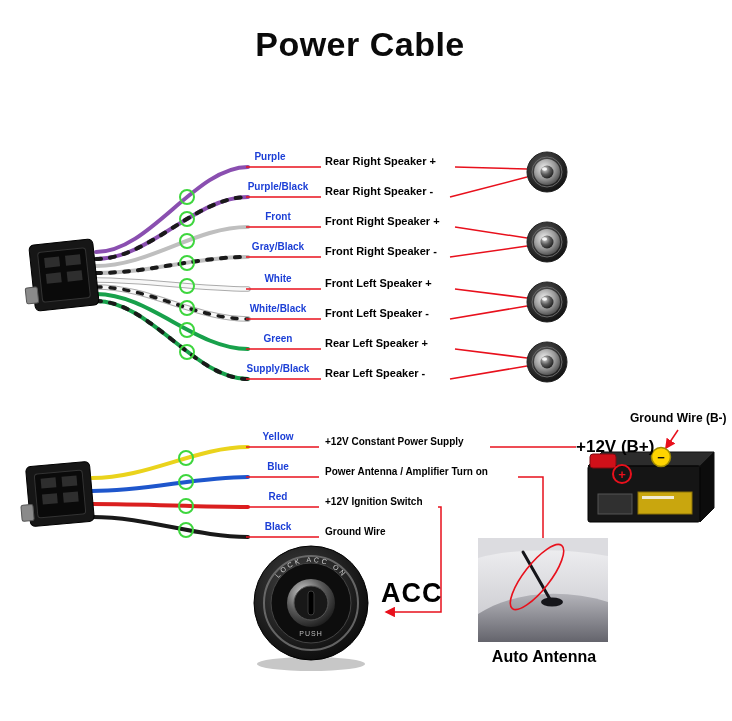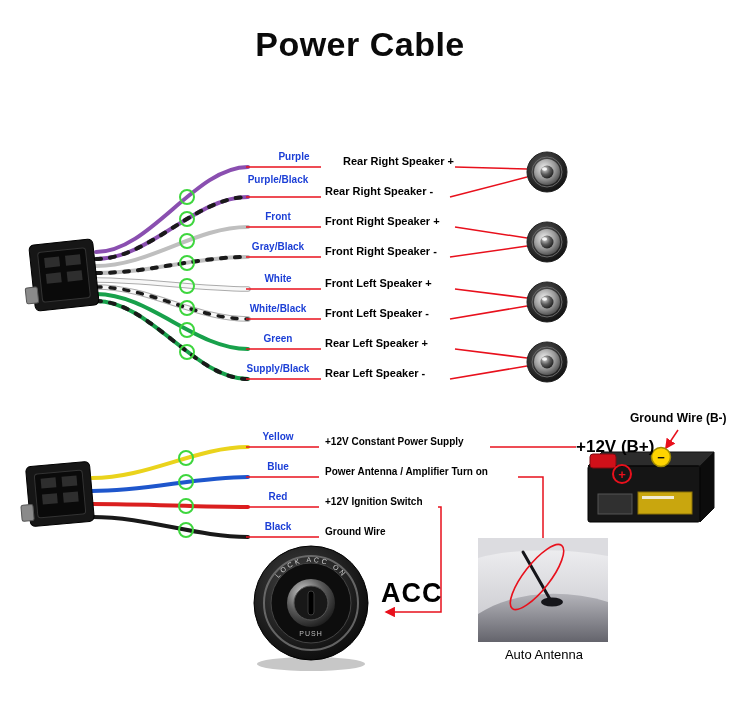--- a/index.html
+++ b/index.html
@@ -16,21 +16,21 @@
     font-size:34px;font-weight:bold;letter-spacing:.5px;color:#0a0a0a;
   }
   .wlabel{
     width:84px;text-align:center;font-size:10px;font-weight:bold;color:#1c3fd6;
   }
   .wdesc{font-size:11px;font-weight:bold}
   .wdesc.small{font-size:10px}
   .bplus{font-size:17px;font-weight:bold}
   .bgnd{font-size:12px;font-weight:bold}
   .acc{font-size:27px;font-weight:bold;letter-spacing:1px}
-  .antcap{width:132px;text-align:center;font-size:13px;font-weight:normal}
+  .antcap{width:132px;text-align:center;font-size:16px;font-weight:bold}
 </style>
 </head>
 <body>
 
 <div id="stage">
 
   <svg class="layer" width="732" height="721" viewBox="0 0 732 721">
     <defs>
       <marker id="arr" viewBox="0 0 10 10" refX="8.5" refY="5" markerWidth="7" markerHeight="7" orient="auto">
         <path d="M0,0 L10,5 L0,10 z" fill="#e8101c"></path>
@@ -206,30 +206,30 @@
       <path d="M478,614 C512,592 562,588 608,602 L608,642 L478,642 Z" fill="url(#gRoof)"></path>
       <path d="M478,538 L608,538 L608,556 C560,547 512,549 478,558 Z" fill="#dcdce0"></path>
       <line x1="551" y1="601" x2="523" y2="552" stroke="#15151a" stroke-width="3" stroke-linecap="round"></line>
       <ellipse cx="552" cy="602" rx="11" ry="4.5" fill="#15151a"></ellipse>
       <ellipse cx="537" cy="577" rx="40" ry="13" fill="none" stroke="#e8101c" stroke-width="1.6" transform="rotate(-52 537 577)"></ellipse>
     </g>
   </svg>
 
   <div class="txt title">Power Cable</div>
 
-  <div class="txt wlabel" style="left:252px;top:151px">Purple</div>
-  <div class="txt wlabel" style="left:236px;top:174px">Purple/Black</div>
+  <div class="txt wlabel" style="left:228px;top:151px">Purple</div>
+  <div class="txt wlabel" style="left:236px;top:181px">Purple/Black</div>
   <div class="txt wlabel" style="left:236px;top:211px">Front</div>
   <div class="txt wlabel" style="left:236px;top:241px">Gray/Black</div>
   <div class="txt wlabel" style="left:236px;top:273px">White</div>
   <div class="txt wlabel" style="left:236px;top:303px">White/Black</div>
   <div class="txt wlabel" style="left:236px;top:333px">Green</div>
   <div class="txt wlabel" style="left:236px;top:363px">Supply/Black</div>
 
-  <div class="txt wdesc" style="left:343px;top:155px">Rear Right Speaker +</div>
+  <div class="txt wdesc" style="left:325px;top:155px">Rear Right Speaker +</div>
   <div class="txt wdesc" style="left:325px;top:185px">Rear Right Speaker -</div>
   <div class="txt wdesc" style="left:325px;top:215px">Front Right Speaker +</div>
   <div class="txt wdesc" style="left:325px;top:245px">Front Right Speaker -</div>
   <div class="txt wdesc" style="left:325px;top:277px">Front Left Speaker +</div>
   <div class="txt wdesc" style="left:325px;top:307px">Front Left Speaker -</div>
   <div class="txt wdesc" style="left:325px;top:337px">Rear Left Speaker +</div>
   <div class="txt wdesc" style="left:325px;top:367px">Rear Left Speaker -</div>
 
   <div class="txt wlabel" style="left:236px;top:431px">Yellow</div>
   <div class="txt wlabel" style="left:236px;top:461px">Blue</div>

